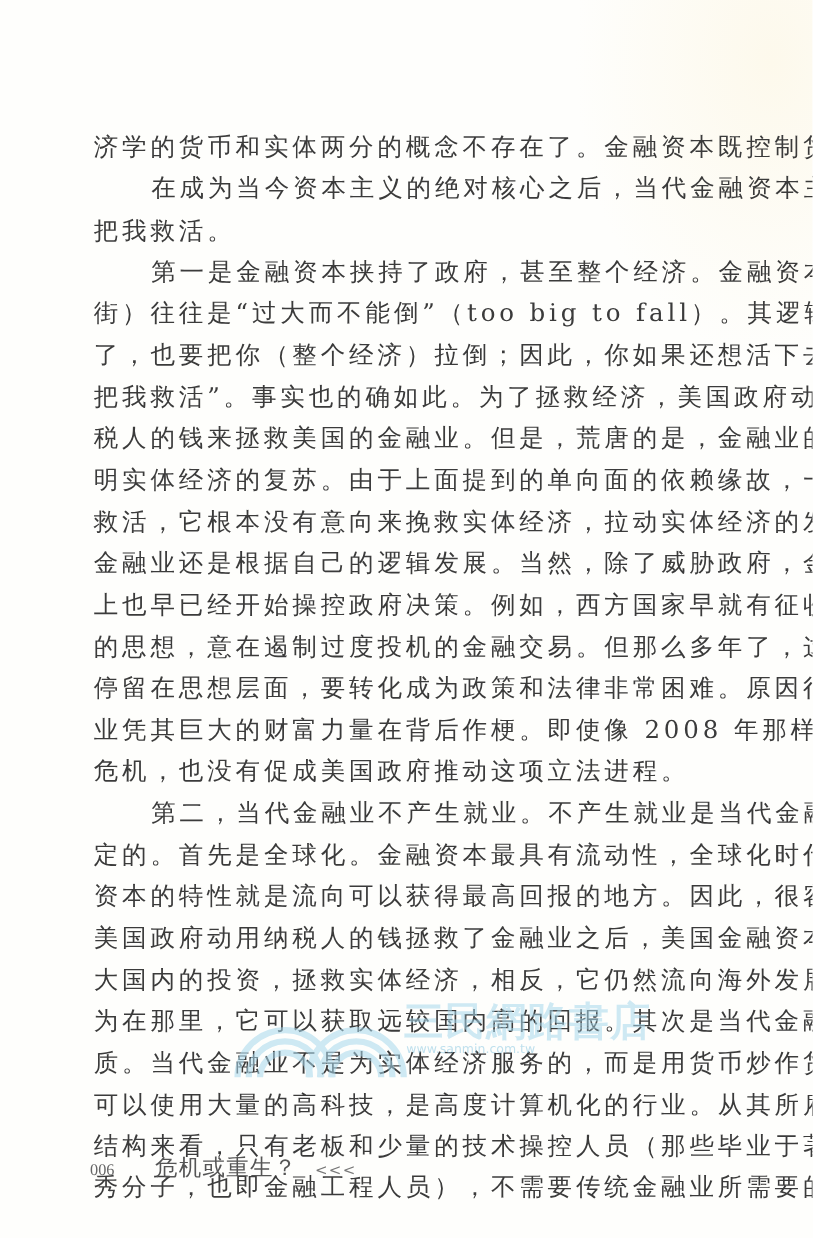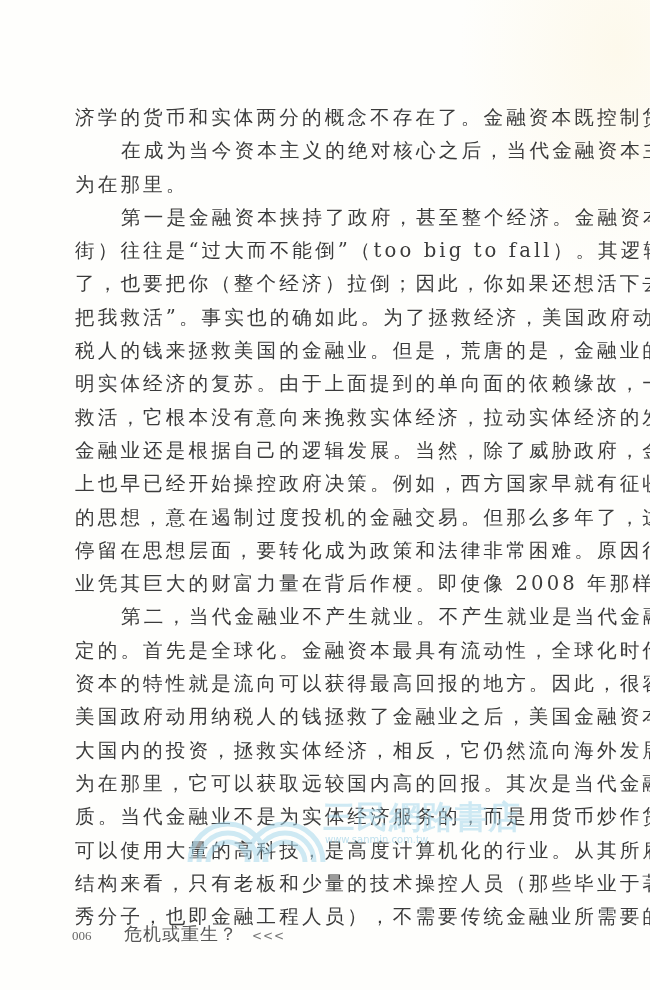--- a/index.html
+++ b/index.html
@@ -95,33 +95,34 @@
     }
   </style>
 </head>
 <body>
 
 <div class="page">
 
   <div class="body-text">
     <div class="line">济学的货币和实体两分的概念不存在了。金融资本既控制货币发行，也</div>
     <div class="line indent">在成为当今资本主义的绝对核心之后，当代金融资本主义明显呈现</div>
-    <div class="line">为在那里。</div>
+    <div class="line">把我救活。</div>
     <div class="line indent">第一是金融资本挟持了政府，甚至整个经济。金融资本（如华尔</div>
     <div class="line">街）往往是“过大而不能倒”（too big to fall）。其逻辑就是，“我倒下</div>
     <div class="line">了，也要把你（整个经济）拉倒；因此，你如果还想活下去，首先必须</div>
     <div class="line">把我救活”。事实也的确如此。为了拯救经济，美国政府动用了大量纳</div>
     <div class="line">税人的钱来拯救美国的金融业。但是，荒唐的是，金融业的复苏并不表</div>
     <div class="line">明实体经济的复苏。由于上面提到的单向面的依赖缘故，一旦金融业被</div>
     <div class="line">救活，它根本没有意向来挽救实体经济，拉动实体经济的发展，相反，</div>
     <div class="line">金融业还是根据自己的逻辑发展。当然，除了威胁政府，金融资本实际</div>
     <div class="line">上也早已经开始操控政府决策。例如，西方国家早就有征收金融交易税</div>
     <div class="line">的思想，意在遏制过度投机的金融交易。但那么多年了，这个思想还只</div>
     <div class="line">停留在思想层面，要转化成为政策和法律非常困难。原因很简单，金融</div>
     <div class="line">业凭其巨大的财富力量在背后作梗。即使像 2008 年那样大规模的金融</div>
+    <div class="line">危机，也没有促成美国政府推动这项立法进程。</div>
     <div class="line indent">第二，当代金融业不产生就业。不产生就业是当代金融业的性质决</div>
     <div class="line">定的。首先是全球化。金融资本最具有流动性，全球化时代更是如此。</div>
     <div class="line">资本的特性就是流向可以获得最高回报的地方。因此，很容易理解，在</div>
     <div class="line">美国政府动用纳税人的钱拯救了金融业之后，美国金融资本并无意来扩</div>
     <div class="line">大国内的投资，拯救实体经济，相反，它仍然流向海外发展中国家，因</div>
     <div class="line">为在那里，它可以获取远较国内高的回报。其次是当代金融业的技术性</div>
     <div class="line">质。当代金融业不是为实体经济服务的，而是用货币炒作货币，因此它</div>
     <div class="line">可以使用大量的高科技，是高度计算机化的行业。从其所雇用的员工的</div>
     <div class="line">结构来看，只有老板和少量的技术操控人员（那些毕业于著名大学的优</div>
     <div class="line">秀分子，也即金融工程人员），不需要传统金融业所需要的大量雇员。</div>

